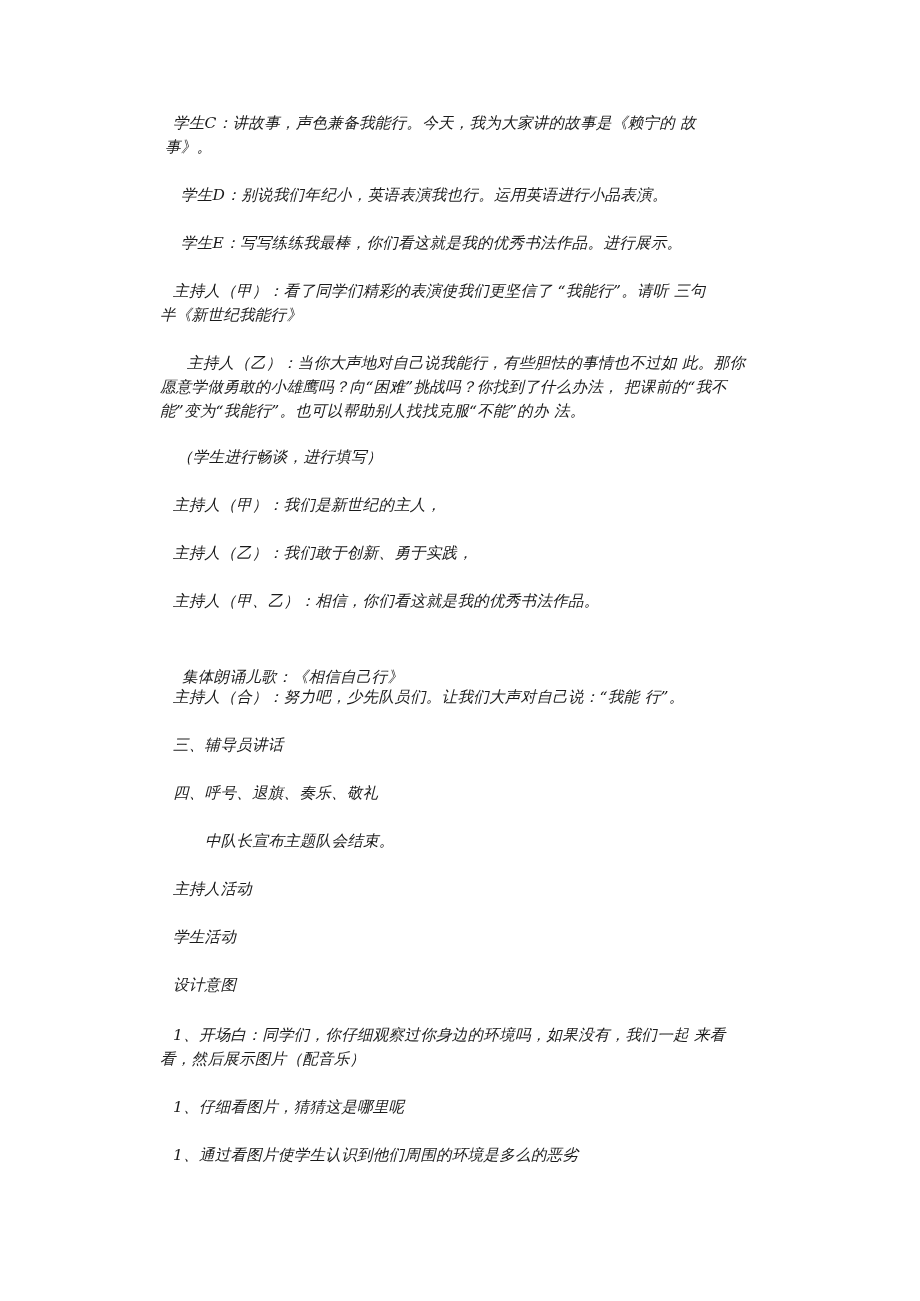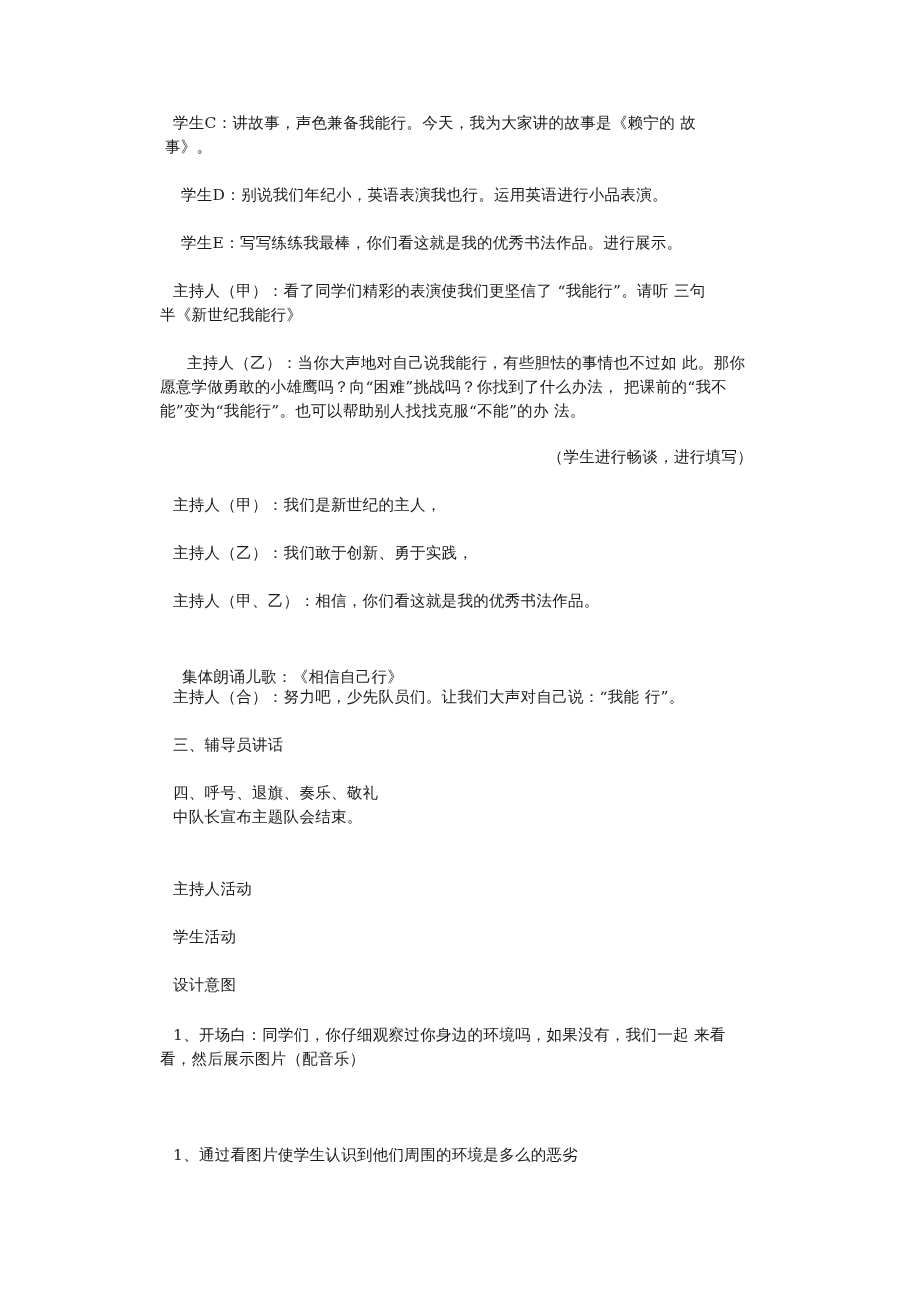--- a/index.html
+++ b/index.html
@@ -1,18 +1,18 @@
 <!DOCTYPE html>
 <html><head>
 <meta charset="utf-8">
 <style>
   html, body { margin: 0; padding: 0; background: #ffffff; }
   body { width: 920px; height: 1301px; position: relative; overflow: hidden;
          font-family: "DejaVu Serif", "Liberation Serif", serif; color: #1a1a1a; }
-  .page { position: absolute; left: 0; top: 0; width: 920px; height: 1181px; }
+  .page { position: absolute; left: 0; top: 0; width: 920px; height: 1181px; font-style: italic; }
   .p { position: absolute; left: 173px; width: 570px; font-size: 15.5px; line-height: 26px;
        letter-spacing: 0.3px; white-space: pre-wrap; }
   .cont { position: absolute; left: 173px; width: 590px; font-size: 15.5px; line-height: 26px; letter-spacing: 0.3px; }
 </style>
 </head>
 <body>
 
 <div class="page">
   <div class="p" style="top:110px;"><span>学生C：讲故事，声色兼备我能行。今天，我为大家讲的故事是《赖宁的 故</span></div>
   <div class="cont" style="top:134px; left:165px;">事》。</div>
@@ -21,42 +21,43 @@
 
   <div class="p" style="top:230px;margin-left:8px;">学生E：写写练练我最棒，你们看这就是我的优秀书法作品。进行展示。</div>
 
   <div class="p" style="top:278px;">主持人（甲）：看了同学们精彩的表演使我们更坚信了 “我能行”。请听 三句</div>
   <div class="cont" style="top:302px; left:160px;">半《新世纪我能行》</div>
 
   <div class="p" style="top:350px;margin-left:14px;">主持人（乙）：当你大声地对自己说我能行，有些胆怯的事情也不过如 此。那你</div>
   <div class="cont" style="top:374px; left:160px;">愿意学做勇敢的小雄鹰吗？向“困难”挑战吗？你找到了什么办法， 把课前的“我不</div>
   <div class="cont" style="top:398px; left:160px;">能”变为“我能行”。也可以帮助别人找找克服“不能”的办 法。</div>
 
-  <div class="p" style="top:444px; left:183px;text-align:right;">（学生进行畅谈，进行填写）</div>
+  <div class="p" style="top:444px; left:177px;">（学生进行畅谈，进行填写）</div>
 
   <div class="p" style="top:492px;">主持人（甲）：我们是新世纪的主人，</div>
 
   <div class="p" style="top:540px;">主持人（乙）：我们敢于创新、勇于实践，</div>
 
   <div class="p" style="top:588px;">主持人（甲、乙）：相信，你们看这就是我的优秀书法作品。</div>
 
   <div class="p" style="top:664px;margin-left:9px;">集体朗诵儿歌：《相信自己行》</div>
 
   <div class="p" style="top:684px;">主持人（合）：努力吧，少先队员们。让我们大声对自己说：“我能 行”。</div>
 
   <div class="p" style="top:732px;">三、辅导员讲话</div>
 
   <div class="p" style="top:780px;">四、呼号、退旗、奏乐、敬礼</div>
 
-  <div class="p" style="top:804px;">中队长宣布主题队会结束。</div>
+  <div class="p" style="top:828px;margin-left:32px;">中队长宣布主题队会结束。</div>
 
   <div class="p" style="top:876px;">主持人活动</div>
 
   <div class="p" style="top:924px;">学生活动</div>
 
   <div class="p" style="top:972px;">设计意图</div>
 
   <div class="p" style="top:1022px;">1、开场白：同学们，你仔细观察过你身边的环境吗，如果没有，我们一起 来看</div>
   <div class="cont" style="top:1046px; left:160px;">看，然后展示图片（配音乐）</div>
 
+  <div class="p" style="top:1094px;">1、仔细看图片，猜猜这是哪里呢</div>
 
   <div class="p" style="top:1142px;">1、通过看图片使学生认识到他们周围的环境是多么的恶劣</div>
 </div>
 
 </body></html>

